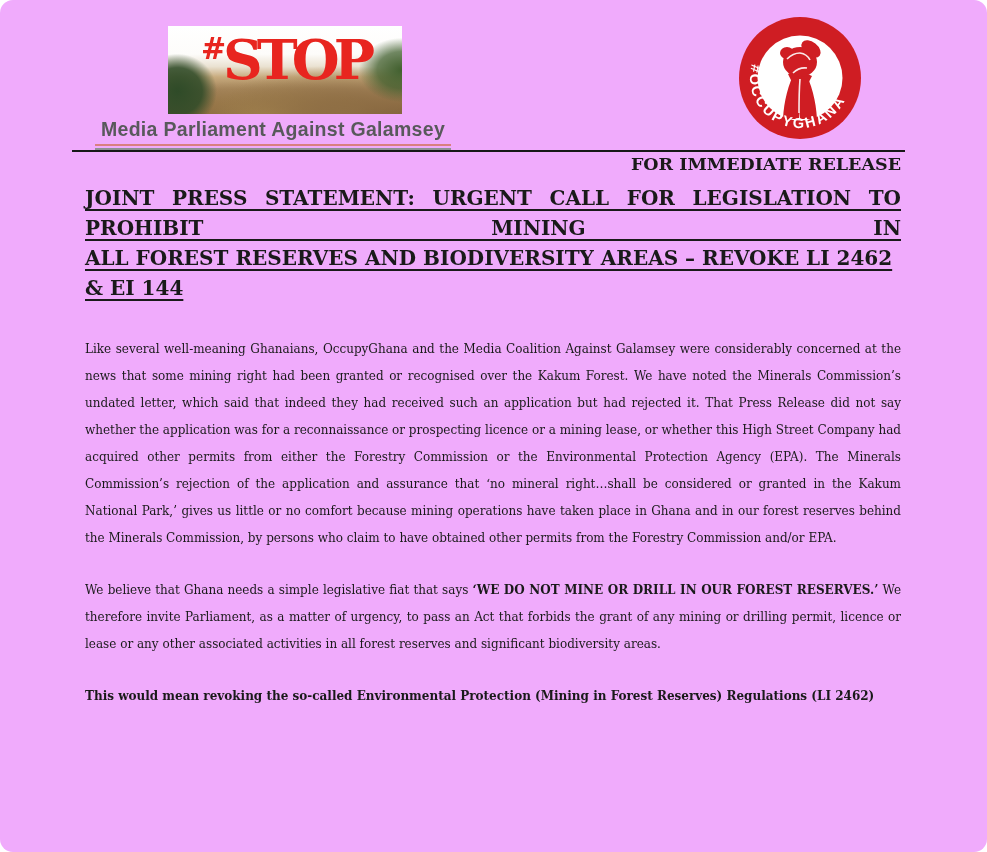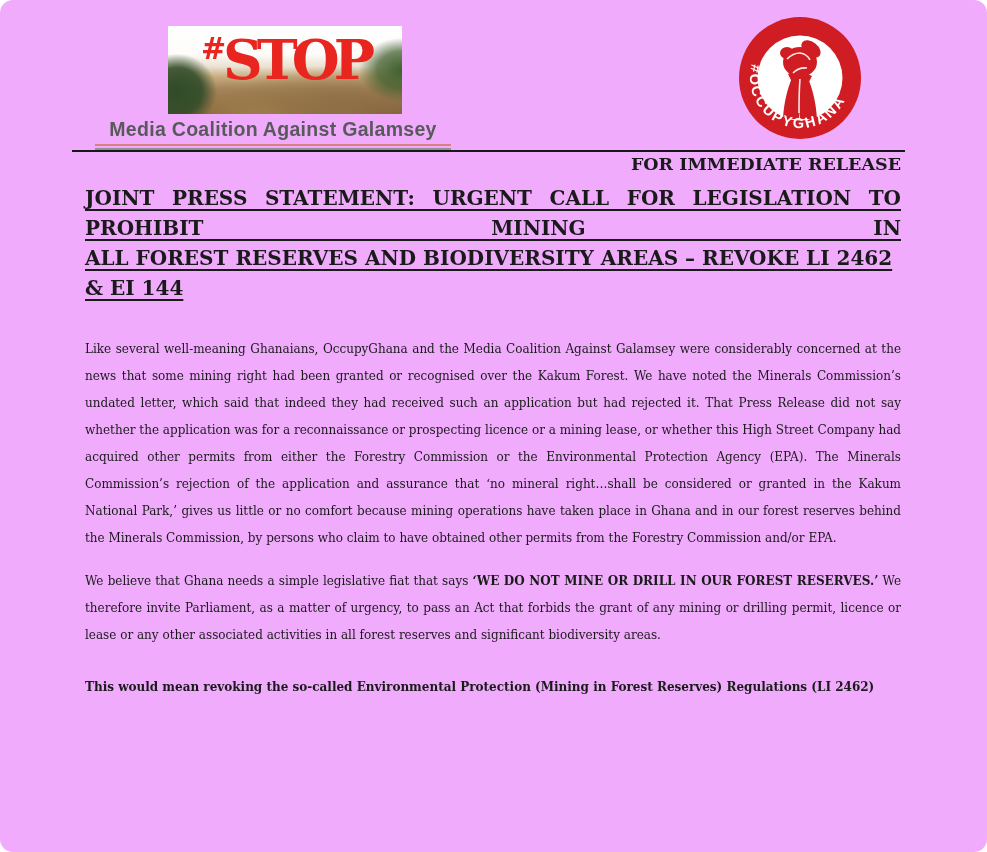--- a/index.html
+++ b/index.html
@@ -52,37 +52,37 @@
   .content { position:absolute; left:85px; top:152px; width:816px; }
   .release { text-align:right; font-weight:bold; font-size:17.5px; line-height:24px; }
   .title { margin:7px 0 0 0; font-size:20px; font-weight:bold; line-height:30px; }
   .title-line {
     display:block; text-decoration:underline; text-decoration-thickness:2px; text-underline-offset:4px;
   }
   .title-line.just { text-align:justify; text-align-last:justify; }
   .para { margin:0; text-align:justify; font-size:12px; line-height:27px; }
   .para b { font-weight:bold; }
   .p1 { margin-top:33px; }
-  .p2 { margin-top:16px; }
+  .p2 { margin-top:25px; }
   .p3 { margin-top:25px; }
 </style>
 </head>
 <body>
 
 <div class="page">
 
   <div class="header">
 
     <div class="mcag">
       <div class="mcag-photo">
         <div class="stop-line">
           <span class="hash-glyph">#</span><span class="stop-word">STOP</span>
         </div>
       </div>
-      <div class="mcag-caption">Media Coalition Against Galamsey</div>
+      <div class="mcag-caption">Media Parliament Against Galamsey</div>
       <div class="mcag-underline"></div>
     </div>
 
     <div class="og-logo">
       <svg width="126" height="126" viewBox="0 0 126 126">
         <circle cx="63" cy="63" r="61" fill="#cf1d23"></circle>
         <circle cx="63" cy="63" r="42.5" fill="#ffffff"></circle>
         <defs>
           <path id="ringArc" d="M 16 46 A 50 50 0 1 0 110 46" fill="none"></path>
         </defs>

